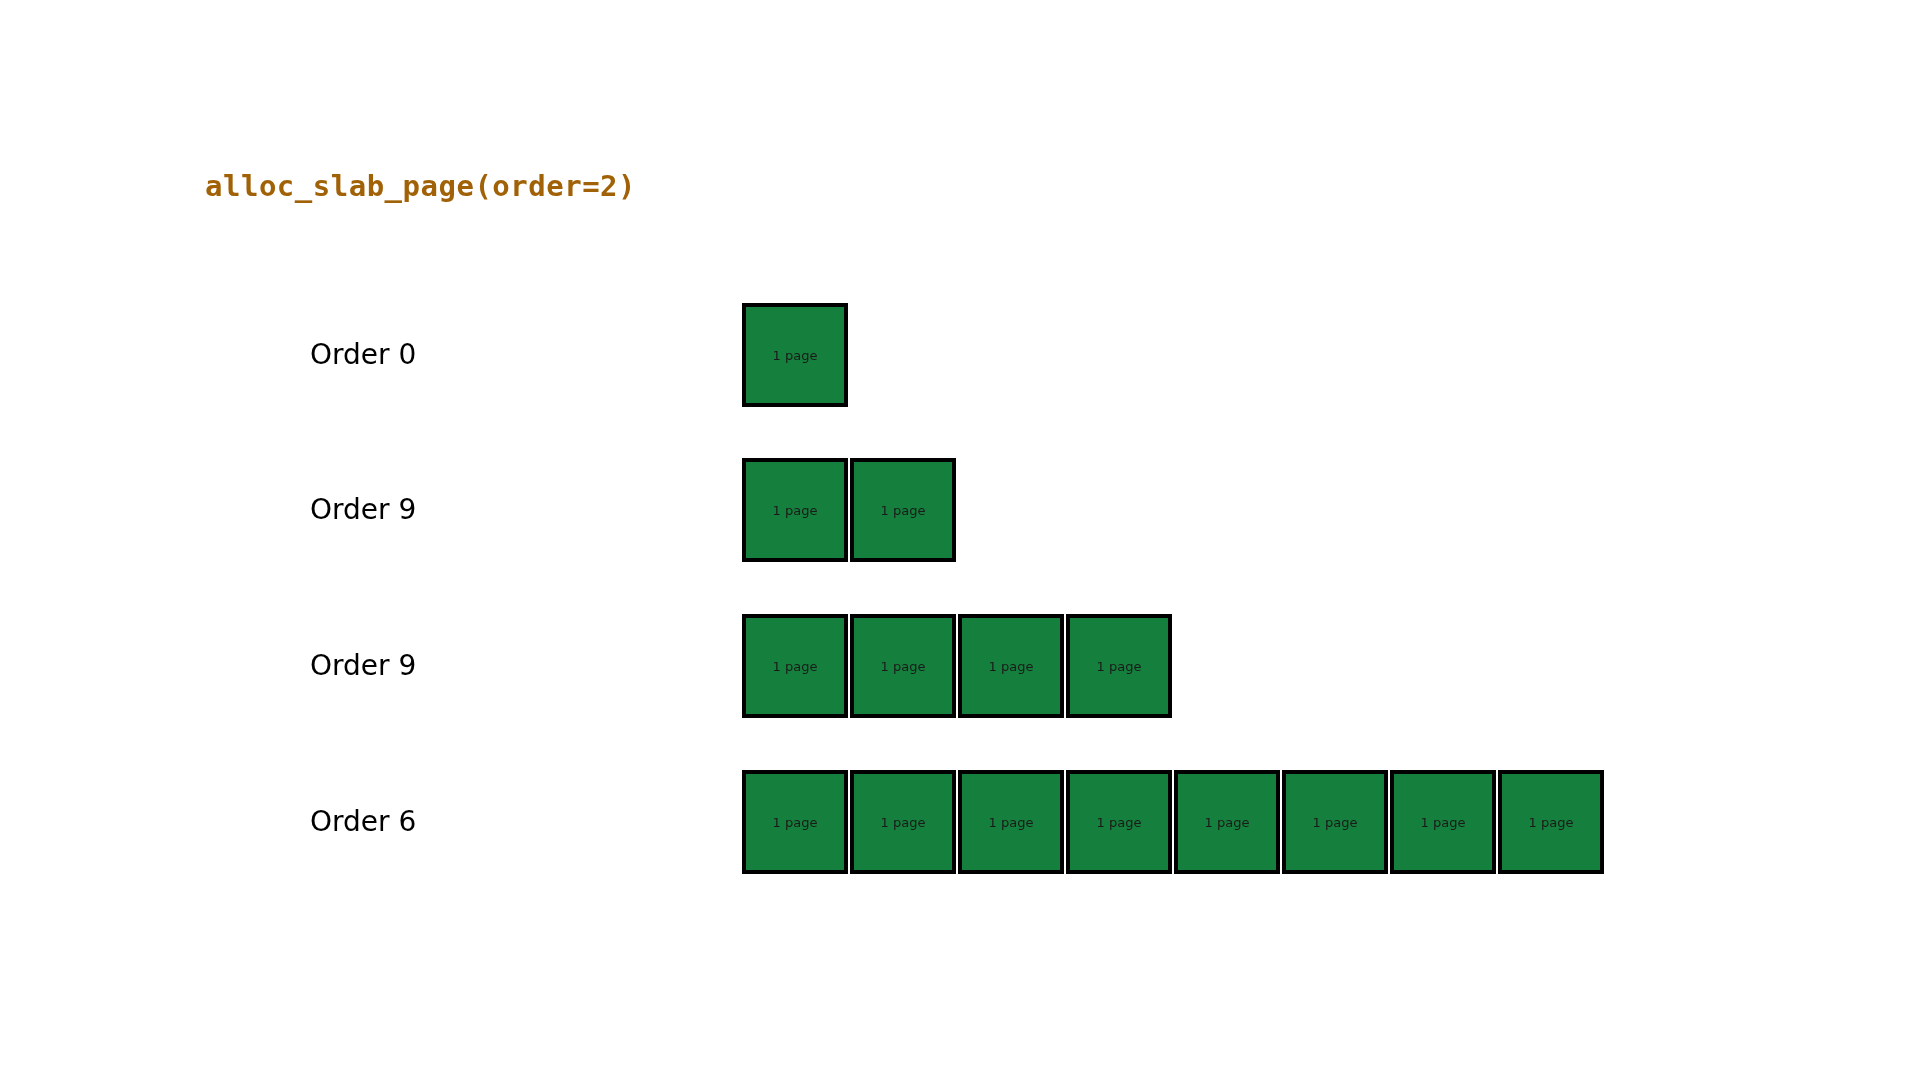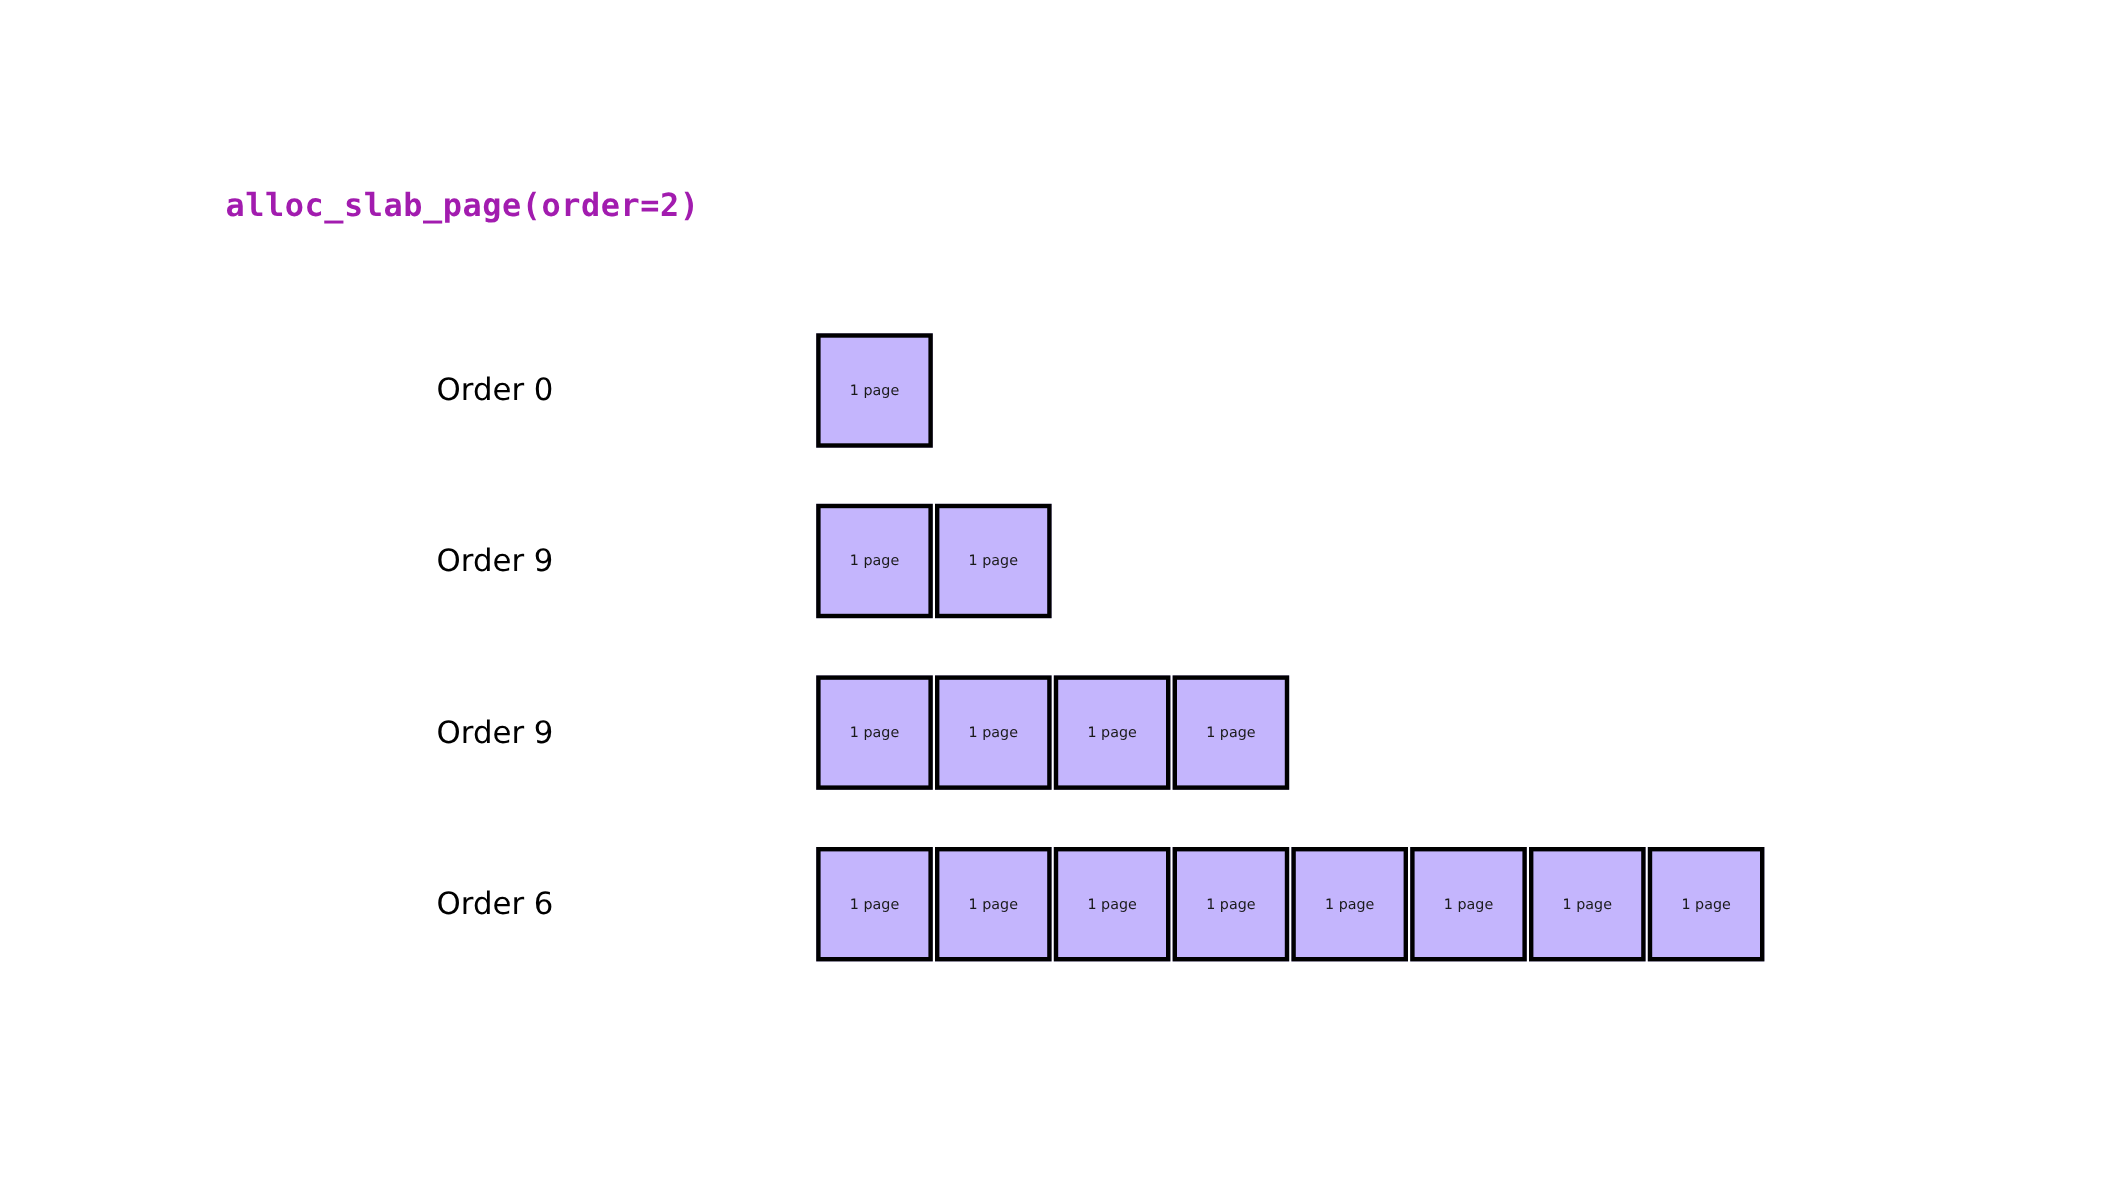--- a/index.html
+++ b/index.html
@@ -17,21 +17,21 @@
 
   
   #diagram-title {
     position: absolute;
     left: 205px;
     top: 172px;
     font-family: "DejaVu Sans Mono", monospace;
     font-weight: bold;
     font-size: 29px;
     letter-spacing: 0.5px;
-    color: #a21caf;
+    color: #a16207;
     white-space: nowrap;
     line-height: 1;
   }
 
   
   #order-rows {
     position: absolute;
     left: 0;
     top: 0;
     width: 1920px;
@@ -49,21 +49,21 @@
   .order-row[data-row="1"] { top: 458px; }
   .order-row[data-row="2"] { top: 614px; }
   .order-row[data-row="3"] { top: 770px; }
 
   .order-label {
     position: absolute;
     left: 310px;
     width: 280px;
     top: 50%;
     transform: translateY(-50%);
-    text-align: center;
+    text-align: left;
     font-family: "DejaVu Sans", sans-serif;
     font-size: 28px;
     font-weight: 400;
     color: #000000;
     white-space: nowrap;
     line-height: 1;
   }
 
   .page-strip {
     position: absolute;
@@ -74,21 +74,21 @@
     flex-direction: row;
     align-items: stretch;
     gap: 2px;
   }
 
   .page-box {
     box-sizing: border-box;
     width: 106px;
     height: 104px;
     border: 4px solid #000000;
-    background: #c4b5fd;
+    background: #15803d;
     display: flex;
     align-items: center;
     justify-content: center;
   }
 
   .page-box-label {
     font-family: "DejaVu Sans", sans-serif;
     font-size: 13px;
     font-weight: 400;
     color: #1a1a1a;

